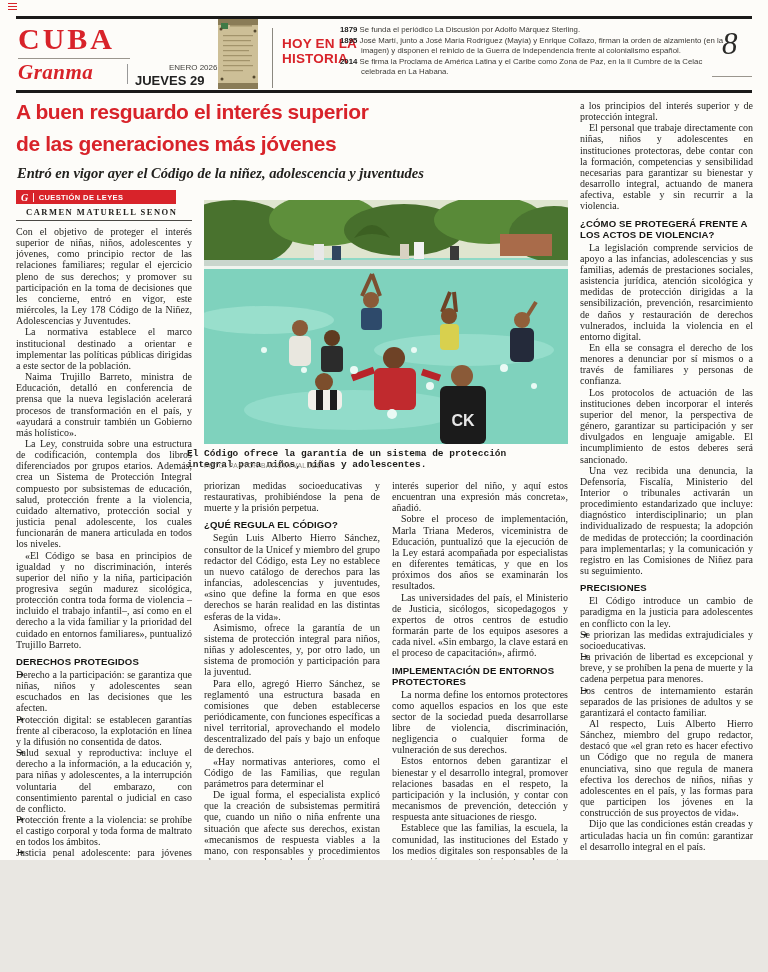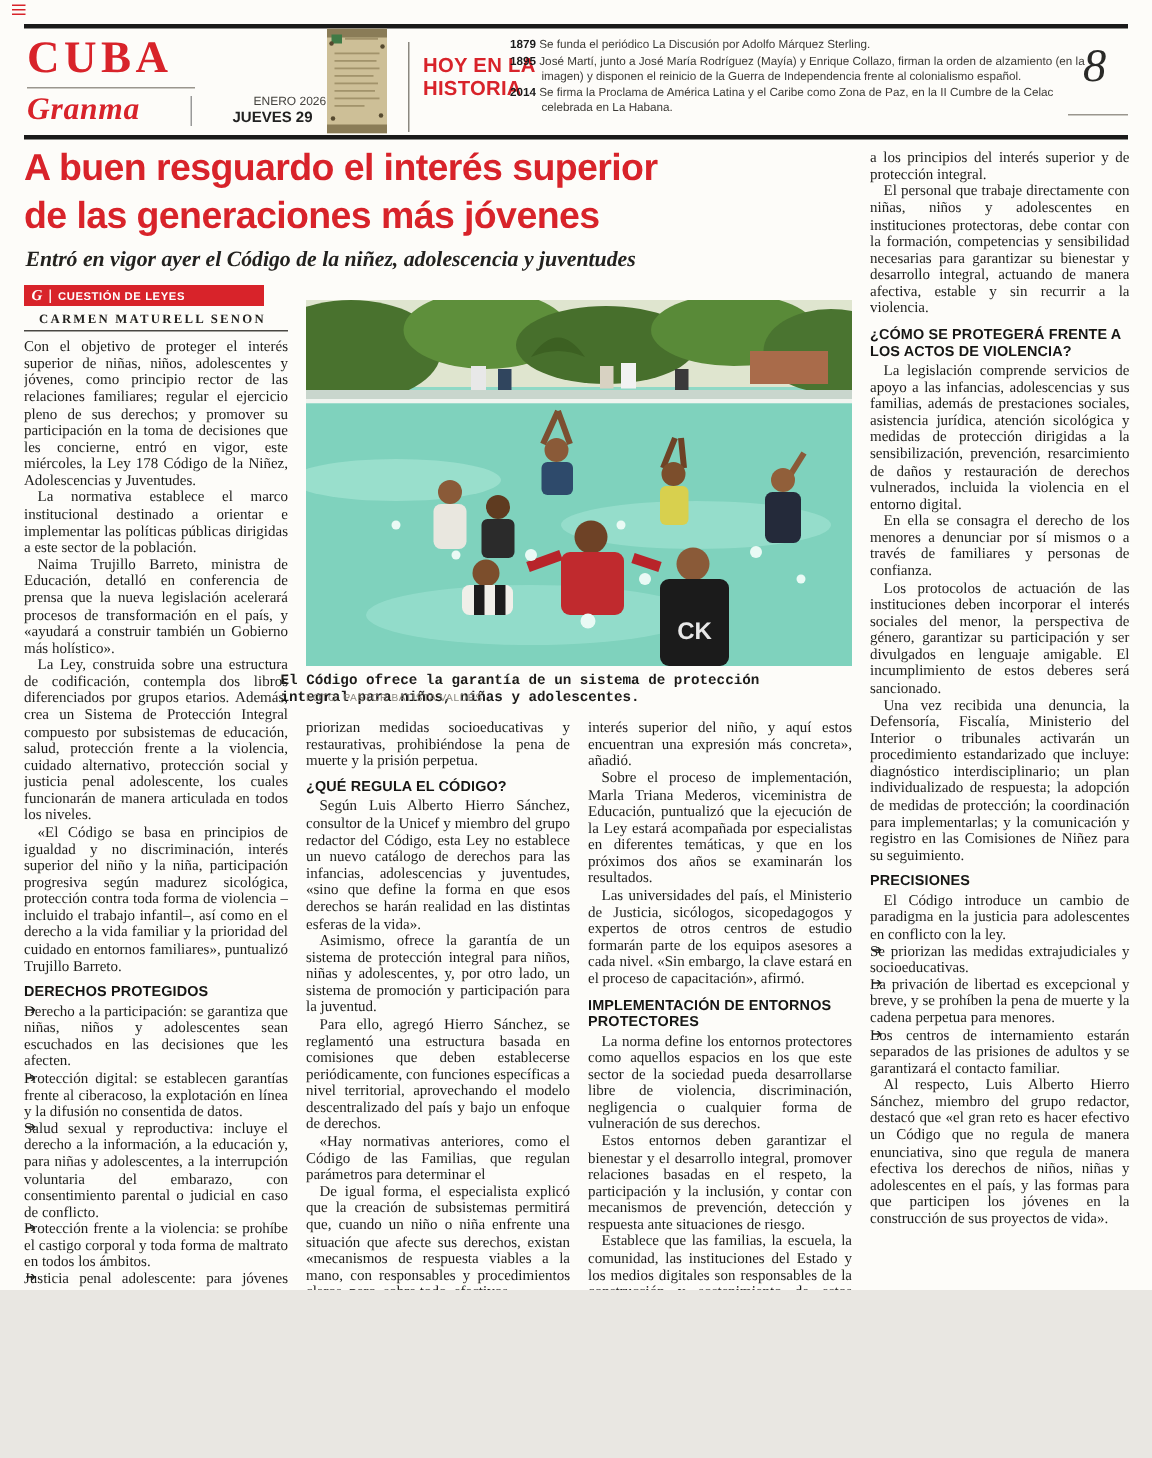--- a/index.html
+++ b/index.html
@@ -14,36 +14,36 @@
   .cropmark{left:8px;top:3px;width:9px;height:9px;}
   .cropmark div{height:1px;background:#d8232a;margin-bottom:2px;}
 
   
   .toprule{left:16px;top:16px;width:736px;height:3px;}
   .mast-section{left:18px;top:22px;font-size:30px;letter-spacing:3px;color:#d8232a;font-weight:bold;}
   .mast-hair{left:18px;top:58px;width:112px;}
   .mast-logo{left:18px;top:60px;font-size:21px;color:#d8232a;font-weight:bold;font-style:italic;letter-spacing:.5px;}
   .date-div{left:127px;top:64px;width:1px;height:20px;background:#999;}
   .date-month{left:135px;top:63px;font-family:"Liberation Sans",sans-serif;font-size:8px;color:#44423e;padding-left:34px;}
-  .date-day{left:135px;top:73px;font-family:"Liberation Sans",sans-serif;font-size:10px;font-weight:bold;color:#222;margin-left:20px;}
+  .date-day{left:135px;top:73px;font-family:"Liberation Sans",sans-serif;font-size:13px;font-weight:bold;color:#222;}
   .thumb{left:218px;top:19px;width:40px;height:70px;}
   .head-div{left:272px;top:28px;width:1px;height:60px;background:#8b8880;}
   .hoy{left:282px;top:36px;font-family:"Liberation Sans",sans-serif;font-weight:bold;
        font-size:13.5px;line-height:15px;color:#d8232a;letter-spacing:.2px;}
   .hist{left:340px;top:25px;width:388px;font-family:"Liberation Sans",sans-serif;
         font-size:7.8px;line-height:10.6px;color:#3c3a36;}
   .hist-entry{padding-left:21px;text-indent:-21px;}
   .hist-entry b{color:#1a1a1a;}
   .pagenum{left:722px;top:26px;font-size:31px;font-style:italic;color:#2a2a28;}
   .pg-hair{left:712px;top:76px;width:40px;}
   .mastbot{left:16px;top:90px;width:736px;height:3px;}
 
   
   .headline{left:16px;top:96px;width:560px;font-family:"Liberation Sans",sans-serif;
-            font-weight:bold;font-size:25px;line-height:32px;color:#d8232a;letter-spacing:-.4px;}
+            font-weight:bold;font-size:21px;line-height:32px;color:#d8232a;letter-spacing:-.4px;}
   .subhead{left:17px;top:165px;width:560px;font-style:italic;font-weight:bold;font-size:14.5px;color:#23221f;}
 
   
   .kicker{left:16px;top:190px;width:160px;height:14px;background:#d8232a;color:#fff;
           font-family:"Liberation Sans",sans-serif;font-size:7.5px;font-weight:bold;
           display:flex;align-items:center;letter-spacing:.4px;}
   .kicker .g{font-family:"Liberation Serif",serif;font-style:italic;font-size:10px;margin:0 4px 0 5px;}
   .kicker .sep{width:1px;height:9px;background:#fff;margin-right:5px;opacity:.9;}
   .byline{left:26px;top:207px;font-size:8.5px;font-weight:bold;font-variant:small-caps;
           letter-spacing:1.5px;color:#23221f;}
@@ -260,28 +260,29 @@
       <p class="para">La norma define los entornos protectores como aquellos espacios en los que este sector de la sociedad pueda desarrollarse libre de violencia, discriminación, negligencia o cualquier forma de vulneración de sus derechos.</p>
       <p class="para">Estos entornos deben garantizar el bienestar y el desarrollo integral, promover relaciones basadas en el respeto, la participación y la inclusión, y contar con mecanismos de prevención, detección y respuesta ante situaciones de riesgo.</p>
       <p class="para">Establece que las familias, la escuela, la comunidad, las instituciones del Estado y los medios digitales son responsables de la construcción y sostenimiento de estos entornos, conforme</p>
     </div>
   <div class="abs col col4">
       <p class="para noind">a los principios del interés superior y de protección integral.</p>
       <p class="para">El personal que trabaje directamente con niñas, niños y adolescentes en instituciones protectoras, debe contar con la formación, competencias y sensibilidad necesarias para garantizar su bienestar y desarrollo integral, actuando de manera afectiva, estable y sin recurrir a la violencia.</p>
       <h3 class="sec-head">¿CÓMO SE PROTEGERÁ FRENTE A LOS ACTOS DE VIOLENCIA?</h3>
       <p class="para">La legislación comprende servicios de apoyo a las infancias, adolescencias y sus familias, además de prestaciones sociales, asistencia jurídica, atención sicológica y medidas de protección dirigidas a la sensibilización, prevención, resarcimiento de daños y restauración de derechos vulnerados, incluida la violencia en el entorno digital.</p>
       <p class="para">En ella se consagra el derecho de los menores a denunciar por sí mismos o a través de familiares y personas de confianza.</p>
-      <p class="para">Los protocolos de actuación de las instituciones deben incorporar el interés sociales del menor, la perspectiva de género, garantizar su participación y ser divulgados en lenguaje amigable. El incumplimiento de estos deberes será sancionado.</p>
+      <p class="para">Los protocolos de actuación de las instituciones deben incorporar el interés superior del menor, la perspectiva de género, garantizar su participación y ser divulgados en lenguaje amigable. El incumplimiento de estos deberes será sancionado.</p>
       <p class="para">Una vez recibida una denuncia, la Defensoría, Fiscalía, Ministerio del Interior o tribunales activarán un procedimiento estandarizado que incluye: diagnóstico interdisciplinario; un plan individualizado de respuesta; la adopción de medidas de protección; la coordinación para implementarlas; y la comunicación y registro en las Comisiones de Niñez para su seguimiento.</p>
       <h3 class="sec-head">PRECISIONES</h3>
       <p class="para">El Código introduce un cambio de paradigma en la justicia para adolescentes en conflicto con la ley.</p>
       <p class="bullet"><span class="arrow">➔</span>Se priorizan las medidas extrajudiciales y socioeducativas.</p>
       <p class="bullet"><span class="arrow">➔</span>La privación de libertad es excepcional y breve, y se prohíben la pena de muerte y la cadena perpetua para menores.</p>
       <p class="bullet"><span class="arrow">➔</span>Los centros de internamiento estarán separados de las prisiones de adultos y se garantizará el contacto familiar.</p>
       <p class="para">Al respecto, Luis Alberto Hierro Sánchez, miembro del grupo redactor, destacó que «el gran reto es hacer efectivo un Código que no regula de manera enunciativa, sino que regula de manera efectiva los derechos de niños, niñas y adolescentes en el país, y las formas para que participen los jóvenes en la construcción de sus proyectos de vida».</p>
+      <p class="para">Dijo que las condiciones están creadas y articuladas hacia un fin común: garantizar el desarrollo integral en el país.</p>
     </div>
 
   <div class="abs hair foot-hair"></div>
   <div class="abs foot-logo">G</div>
   <div class="abs fdiv fd1"></div>
   <div class="abs fdiv fd2"></div>
   <div class="abs fdiv fd3"></div>
   <div class="abs fcol fc0">
       <div class="f-item"><b>Director </b>Yoerky Sánchez Cuellar</div>
       <div class="f-item"><b>Subdirectores </b>Oscar Sánchez Serra, Dilbert Reyes Rodríguez, Arlin Alberty Loforte y Leidys María Labrador</div>

